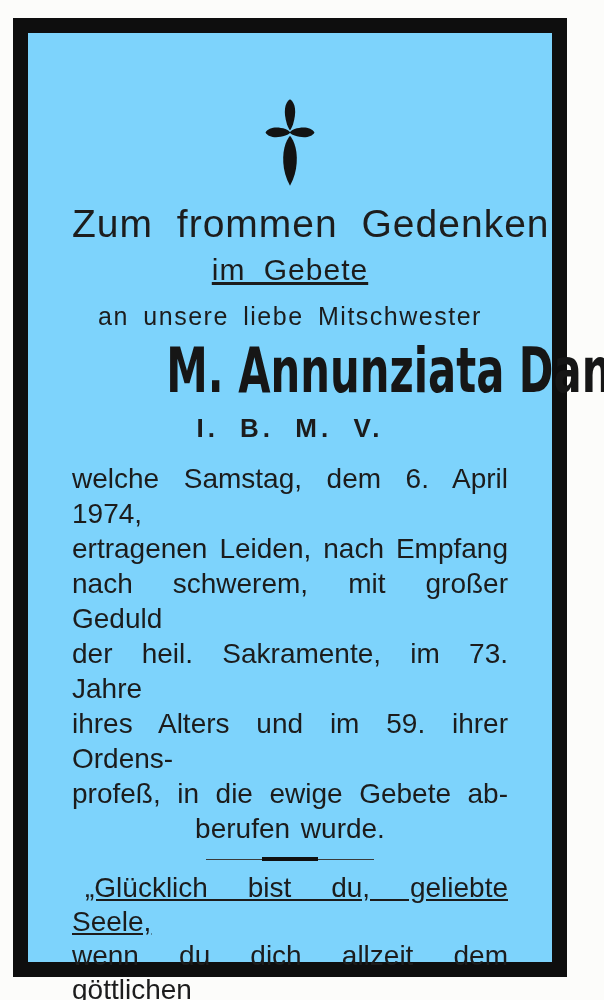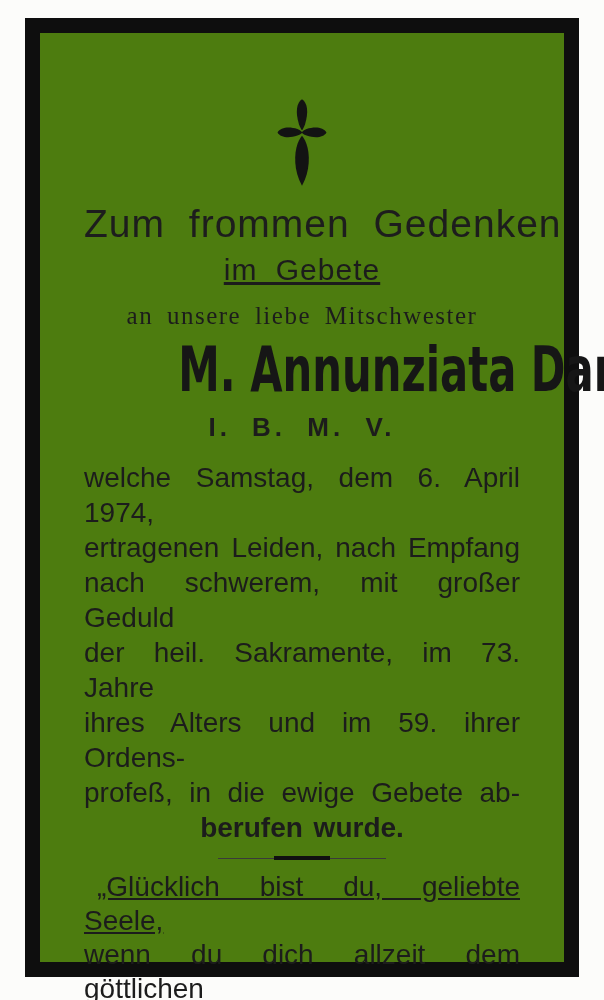--- a/index.html
+++ b/index.html
@@ -11,26 +11,26 @@
     font-family: "Liberation Sans", sans-serif;
     overflow: hidden;
   }
   .page {
     position: relative;
     width: 604px;
     height: 1000px;
   }
   .card {
     position: absolute;
-    left: 25px;
+    left: 13px;
     top: 18px;
     width: 524px;
     height: 929px;
     border: 15px solid #0e0e0e;
-    background: #4d7c0f;
+    background: #7dd3fc;
     box-sizing: content-box;
   }
   .content {
     height: 100%;
     padding: 0 44px;
     text-align: center;
     color: #1c1c1c;
   }
   .cross-wrap {
     padding-top: 62px;
@@ -55,21 +55,20 @@
     font-size: 30px;
     letter-spacing: 1px;
     word-spacing: 9px;
     text-decoration: underline;
   }
   .dedication {
     margin-top: 15px;
     font-size: 25px;
     letter-spacing: 1.5px;
     word-spacing: 6px;
-    font-family: Liberation Serif, serif;
   }
   .name-row {
     margin-top: 8px;
     height: 64px;
     line-height: 64px;
     white-space: nowrap;
   }
   .name {
     display: inline-block;
     font-family: "DejaVu Sans", sans-serif;
@@ -93,21 +92,20 @@
     line-height: 35px;
     word-spacing: 3px;
   }
   .jline {
     text-align: justify;
     text-align-last: justify;
   }
   .cline {
     text-align: center;
     text-align-last: center;
-    font-weight: bold;
   }
   .divider {
     position: relative;
     margin: 11px auto 0;
     width: 168px;
     height: 5px;
   }
   .divider .thin {
     position: absolute;
     left: 0; right: 0; top: 2px;

